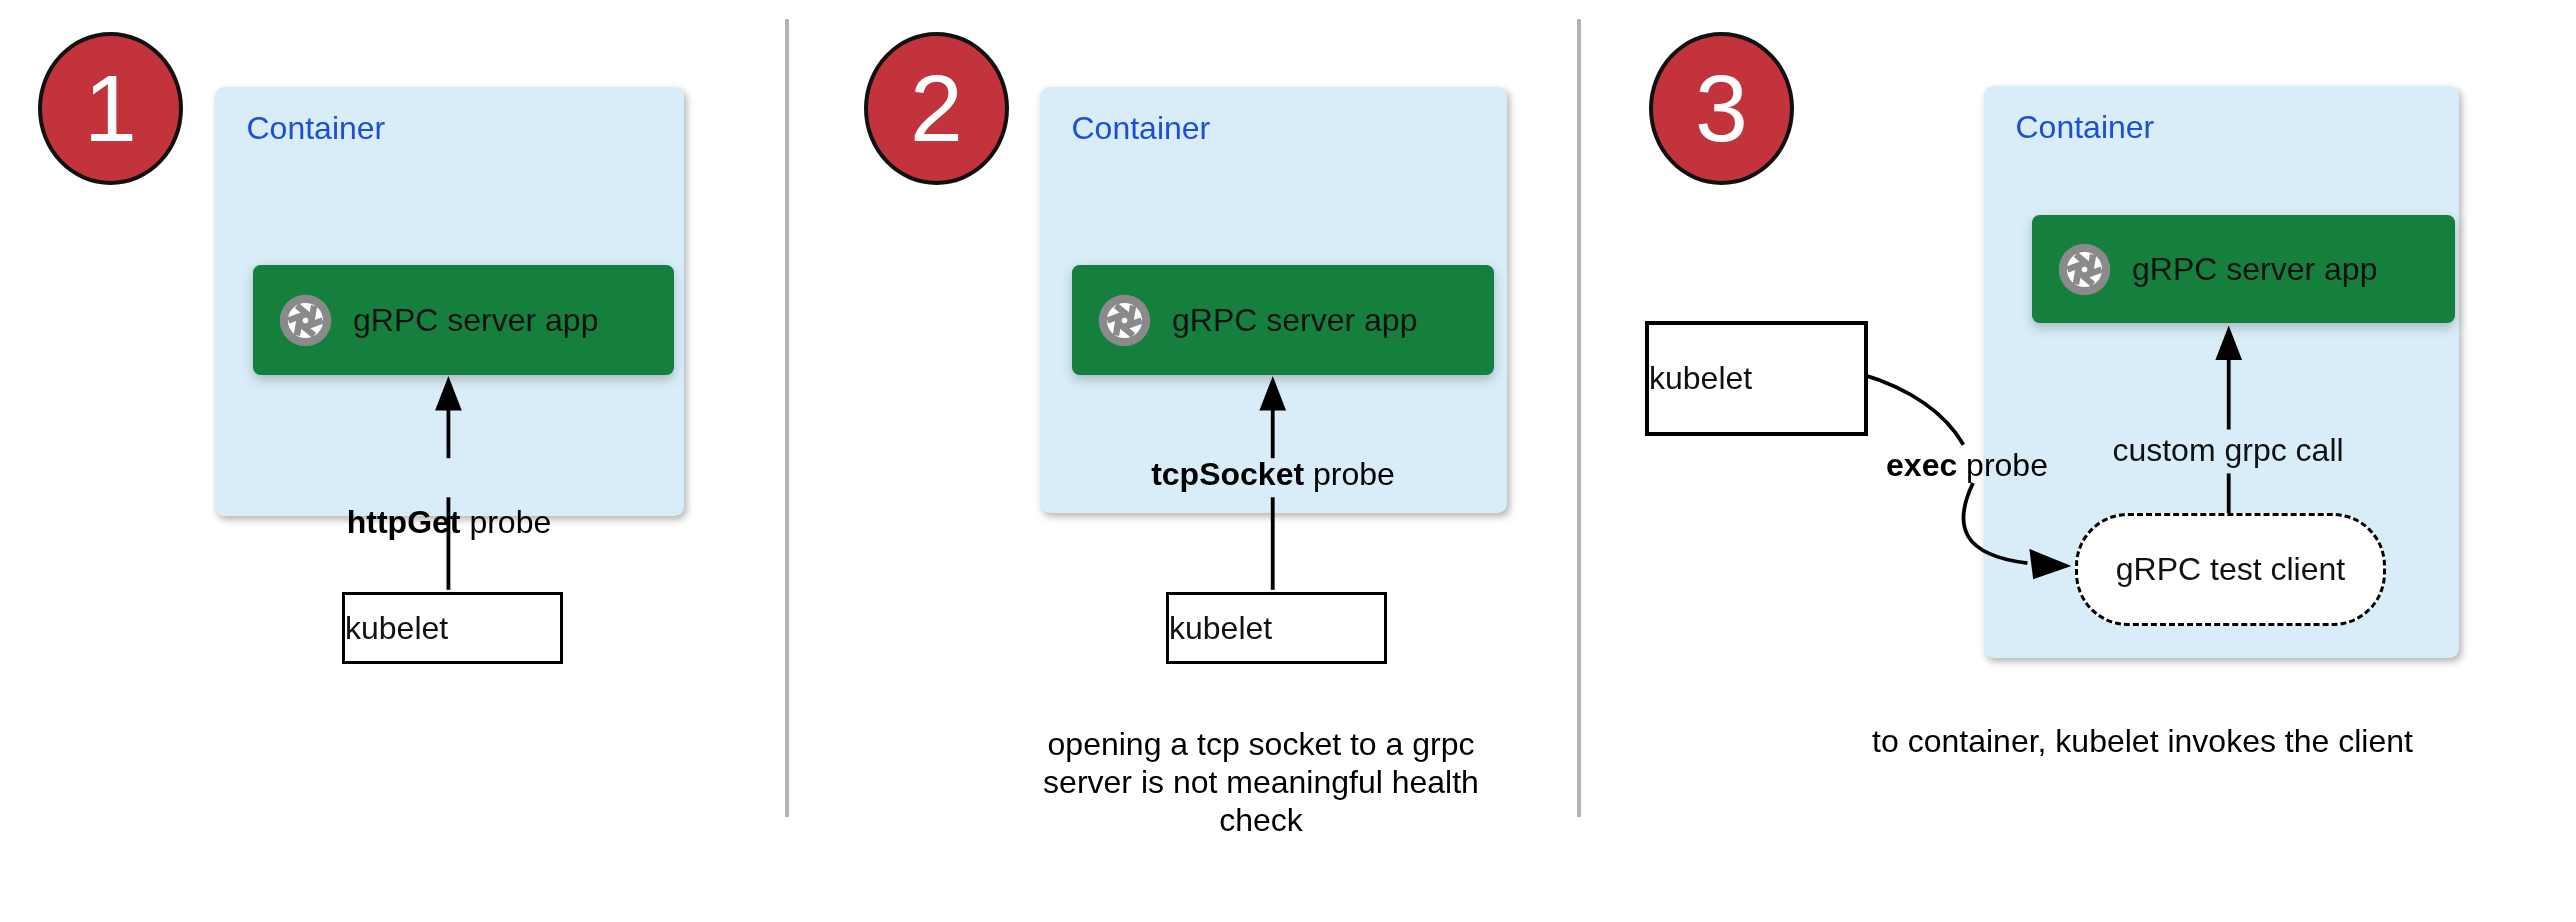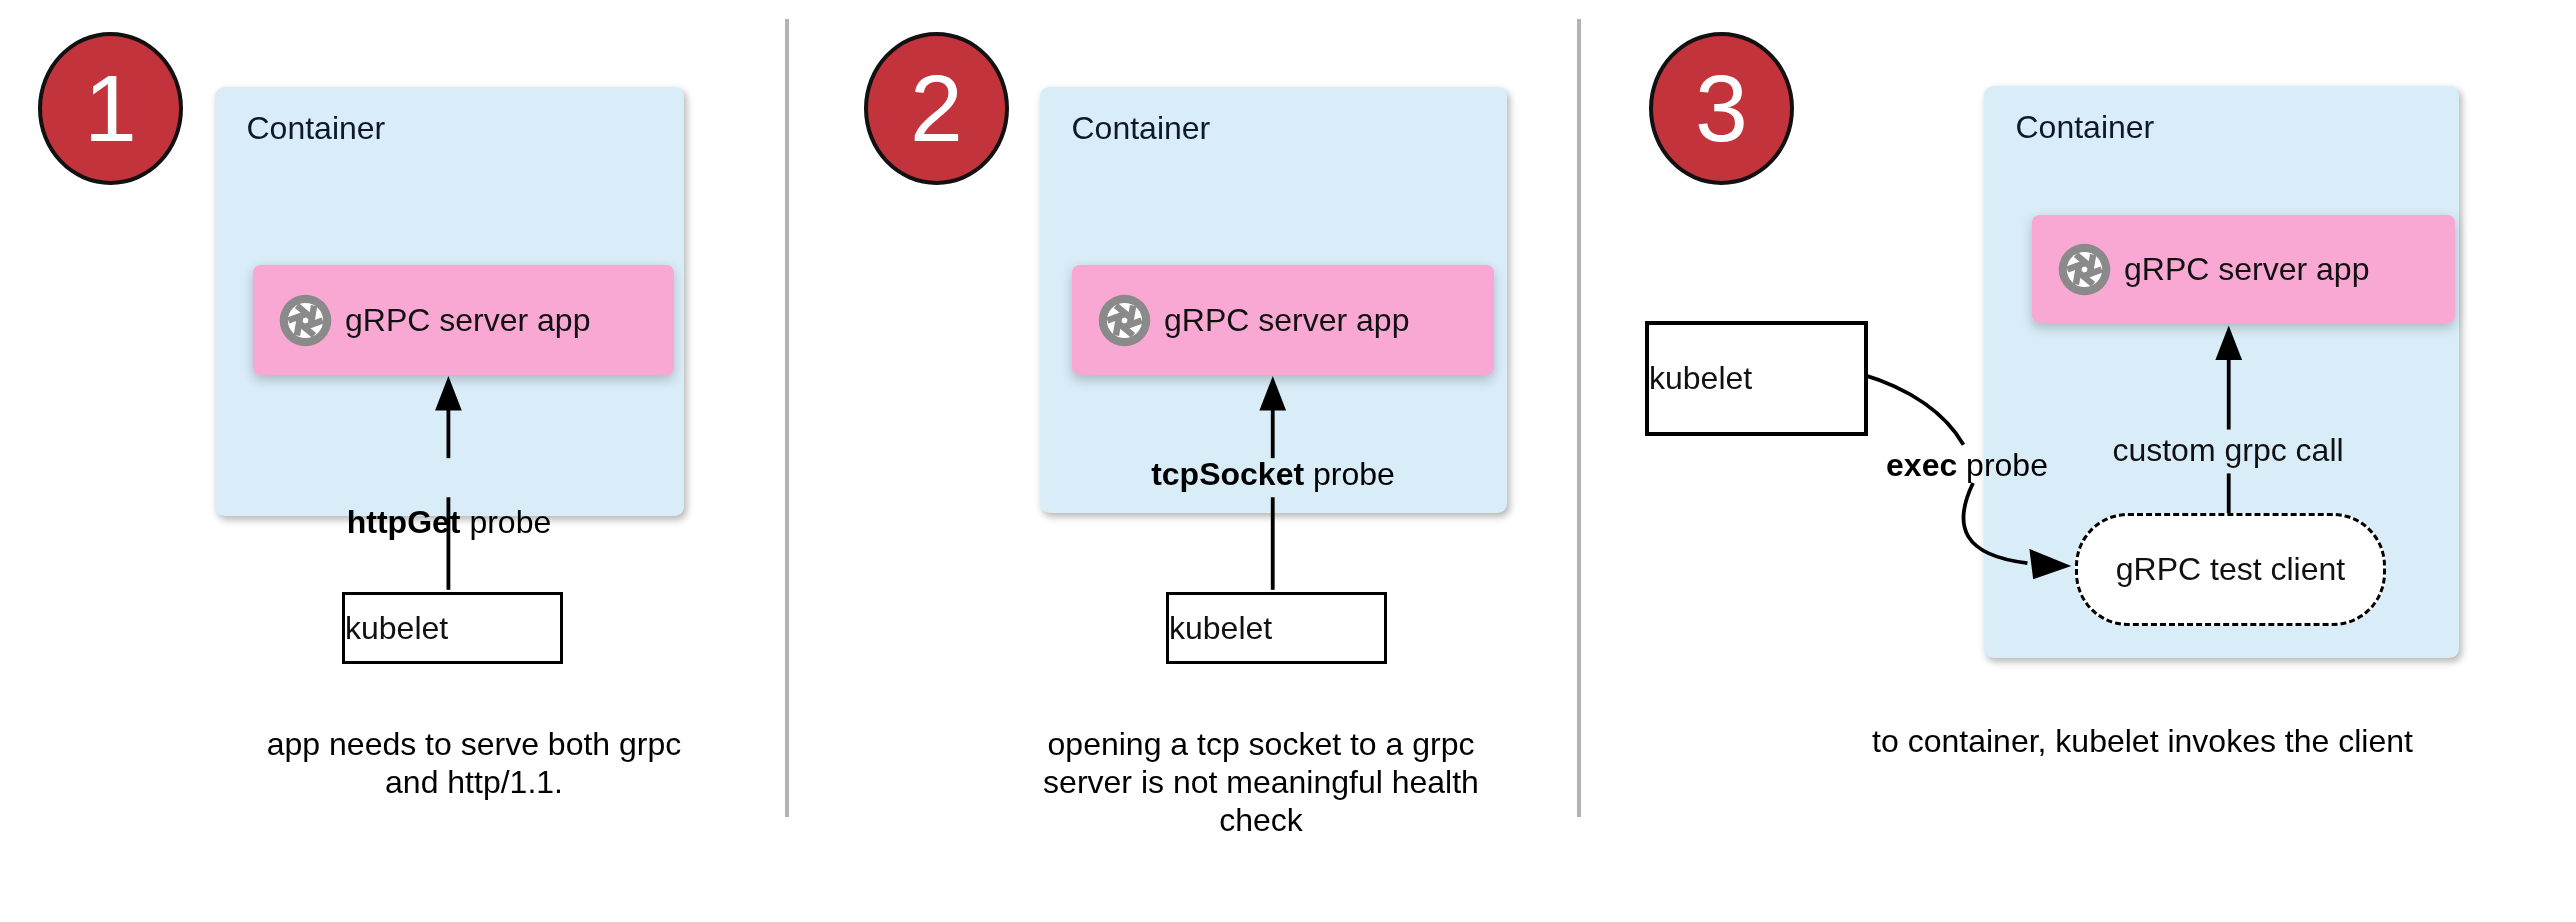--- a/index.html
+++ b/index.html
@@ -33,31 +33,31 @@
     background:var(--container-blue,#d9edf9);
     border-radius:9.5px;
     box-shadow:2.9px 3.8px 7.6px rgba(0,0,0,0.28);
     z-index:1;
   }
   #container1{left:215px;top:87px;width:469px;height:429px;}
   #container2{left:1040px;top:87px;width:467px;height:426px;}
   #container3{left:1984px;top:86px;width:475px;height:572px;}
   .container-label{
     position:absolute;left:31.5px;top:23px;
-    font-size:32px;color:#0f172a;
+    font-size:32px;color:#1d4ed8;
   }
 
   
   .app-box{
-    background:#f9a8d4;
+    background:#15803d;
     border-radius:7.6px;
     box-shadow:0 4.8px 11.4px rgba(0,0,0,0.22);
     display:flex;align-items:center;
     padding-left:25px;
-    gap:12px;
+    gap:20px;
     z-index:5;
   }
   #appbox1{left:253px;top:265px;width:396px;height:110px;}
   #appbox2{left:1072px;top:265px;width:397px;height:110px;}
   #appbox3{left:2032px;top:215px;width:398px;height:108px;}
   .app-box .label{font-size:32px;color:#111;}
   .aperture{width:55px;height:55px;flex:0 0 auto;}
 
   
   .kubelet-box{
@@ -170,24 +170,20 @@
       </g>
     </svg>
     <span class="label">gRPC server app</span>
   </div>
   <div id="probe1" class="abs probe-label">
     <b>httpGet</b><span> probe</span>
   </div>
   <div id="kubelet1" class="abs kubelet-box">
     <span>kubelet</span>
   </div>
-  <div id="caption1" class="abs caption">
-    <div>app needs to serve both grpc</div>
-    <div>and http/1.1.</div>
-  </div>
 
   <div id="container2" class="abs container-box">
     <div class="container-label">Container</div>
   </div>
   <div id="appbox2" class="abs app-box">
     <svg class="aperture" viewBox="0 0 64 64">
       <circle cx="32" cy="32" r="30" fill="#8a8a8a"></circle>
       <circle cx="32" cy="32" r="20.5" fill="#ffffff"></circle>
       <g stroke="#8a8a8a" stroke-width="7.5">
         <line x1="52" y1="32" x2="28.9" y2="40.5"></line>

